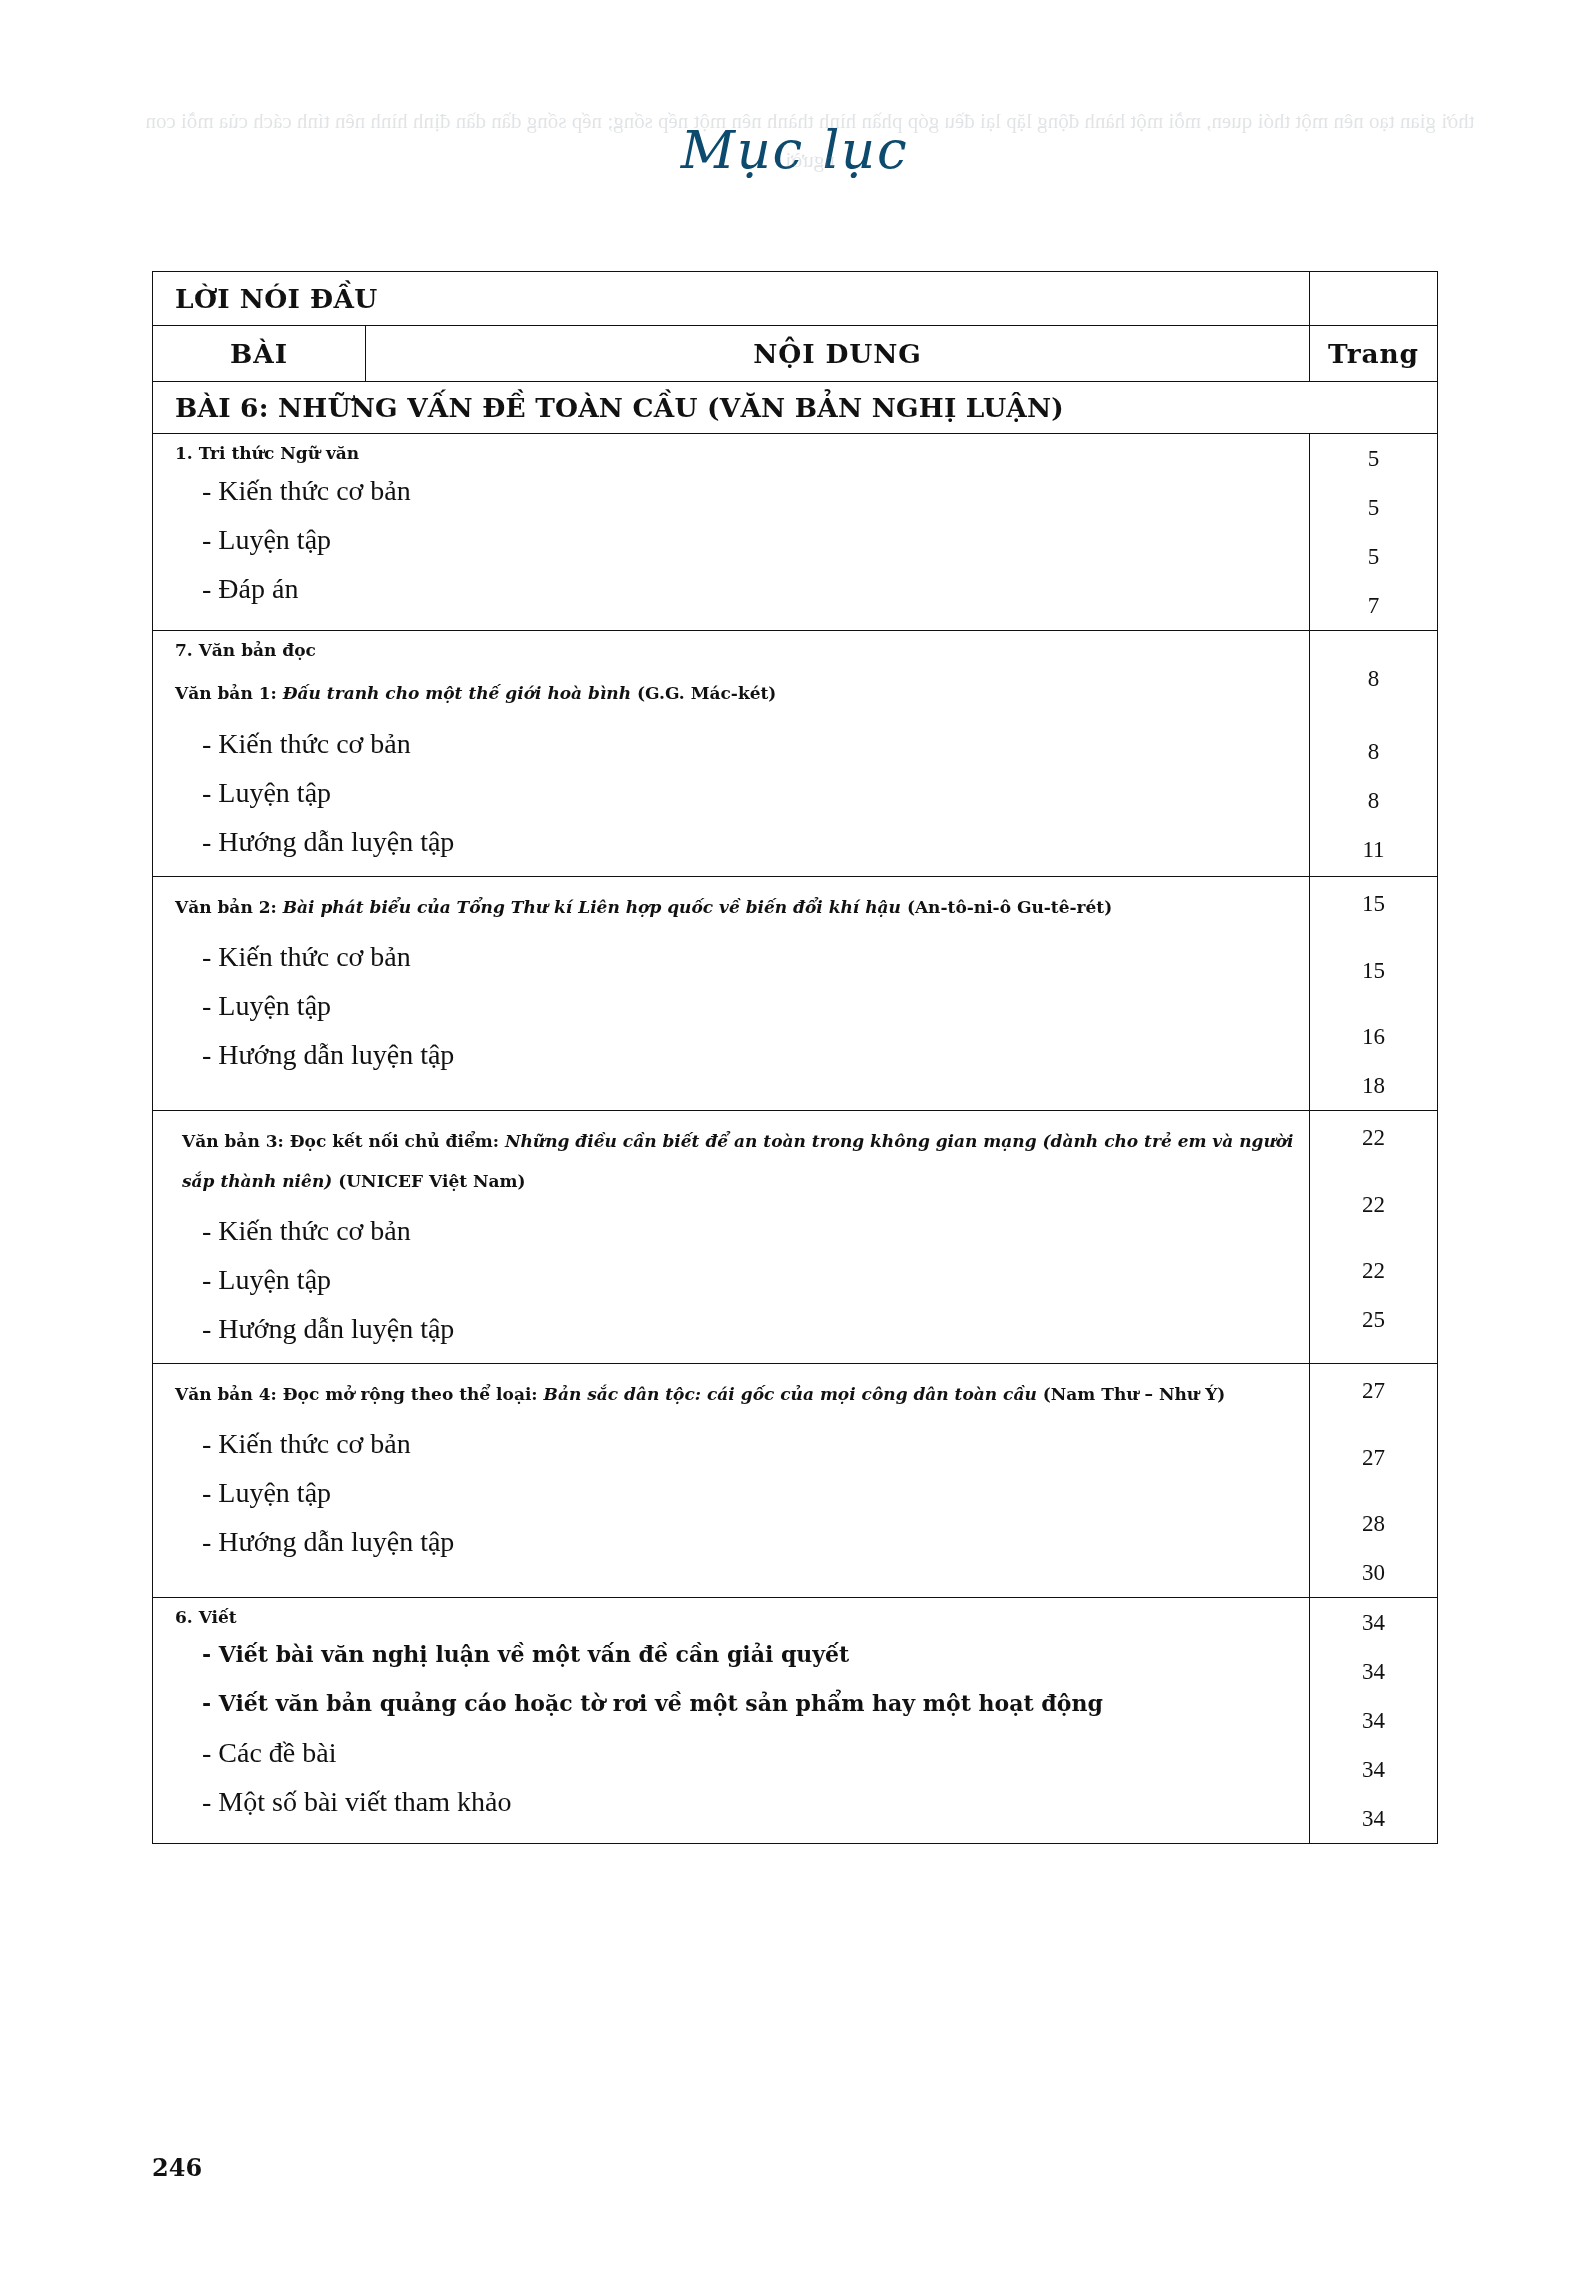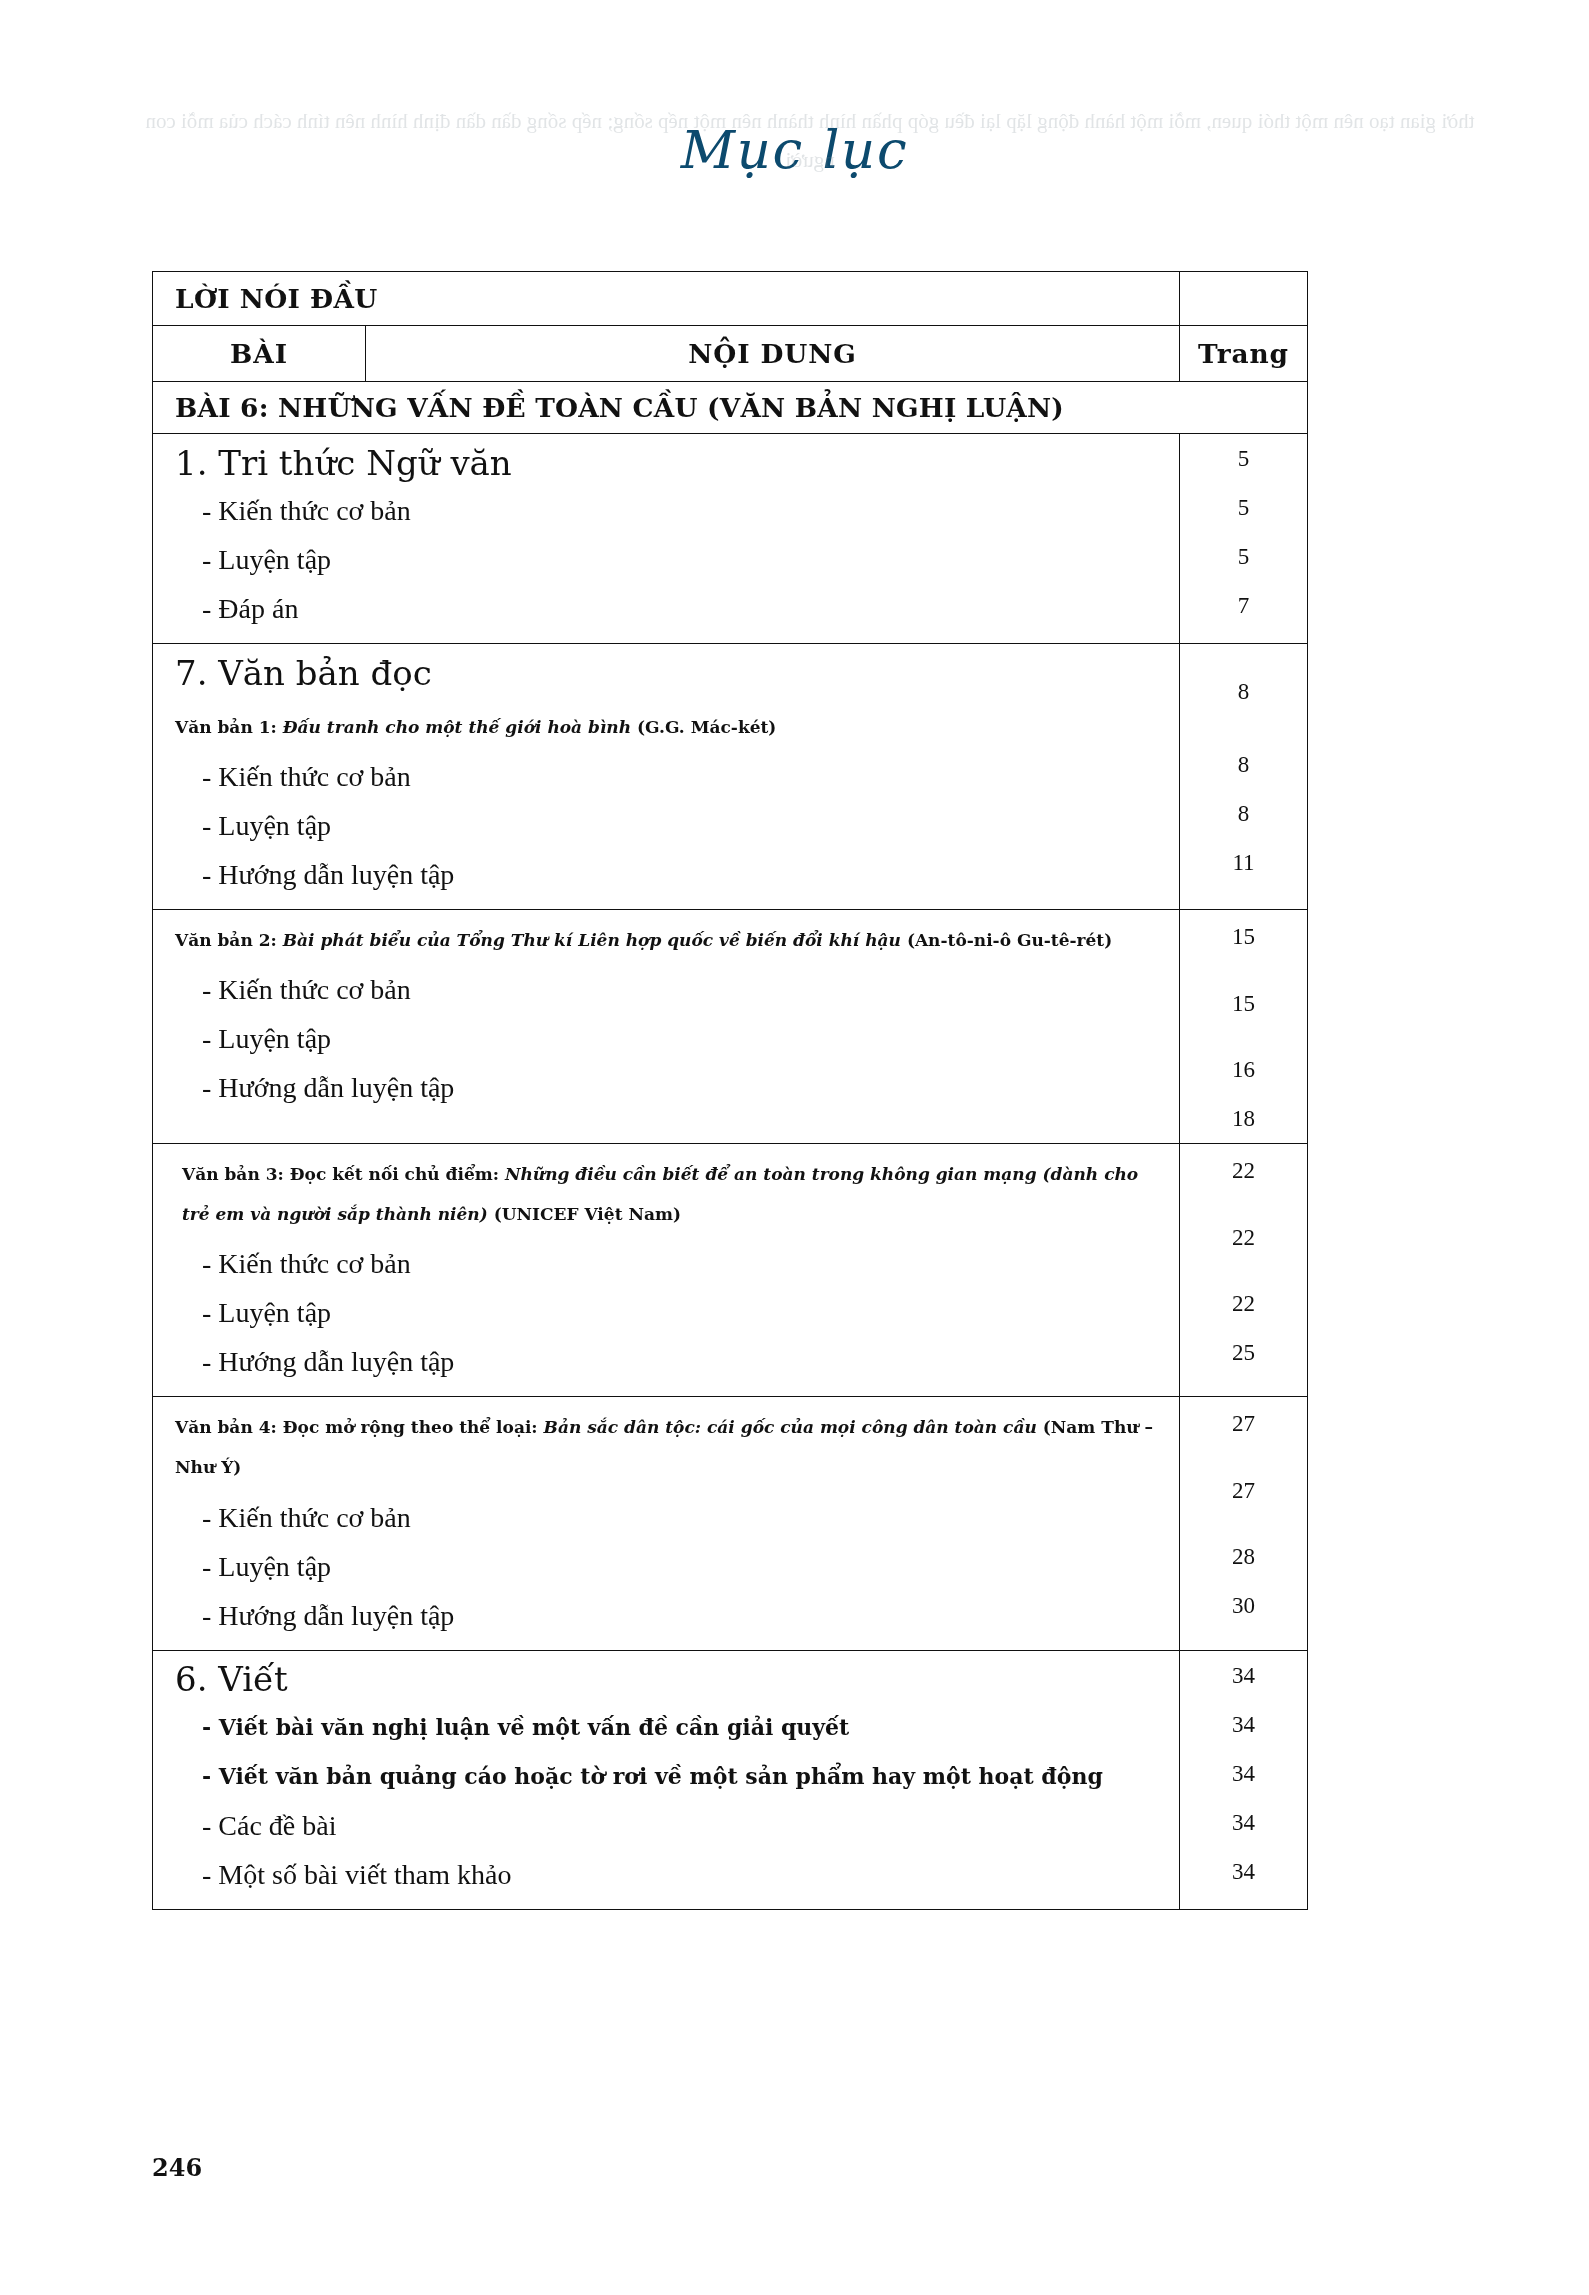--- a/index.html
+++ b/index.html
@@ -46,21 +46,21 @@
     letter-spacing: 1.7px;
     margin-top: 119px;
     margin-bottom: 41px;
     color: #0c4a6e;
   }
 
   table.toc {
     position: absolute;
     left: 152px;
     top: 271px;
-    width: 1156px;
+    width: 1286px;
     border-collapse: collapse;
     table-layout: fixed;
   }
   table.toc td {
     border: 1.7px solid #111;
     vertical-align: top;
     padding: 0;
   }
 
   .col-page { width: 128px; }
@@ -92,22 +92,22 @@
   }
   .bai-title {
     font-family: "DejaVu Serif", serif;
     font-weight: bold;
     font-size: 26.4px;
     letter-spacing: 0.2px;
     padding: 10.2px 12px 10.2px 22px;
   }
   .section-head {
     font-family: "DejaVu Serif", serif;
-    font-weight: normal;
-    font-size: 34px;
+    font-weight: bold;
+    font-size: 17px;
     padding: 8.5px 12px 3.4px 22px;
   }
   .vb-line {
     font-family: "DejaVu Serif", serif;
     font-weight: bold;
     font-size: 17px;
     line-height: 40px;
     padding: 10.2px 13.6px 5.1px 22px;
   }
   .vb-line .it {

